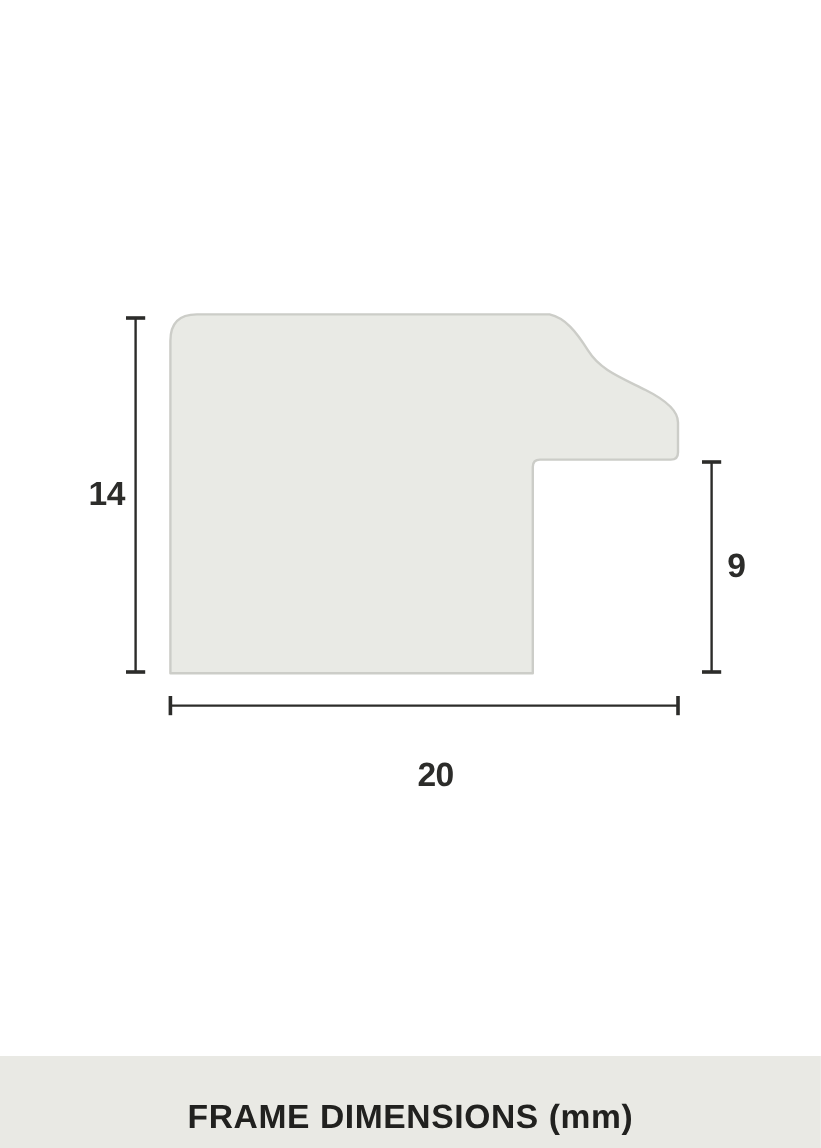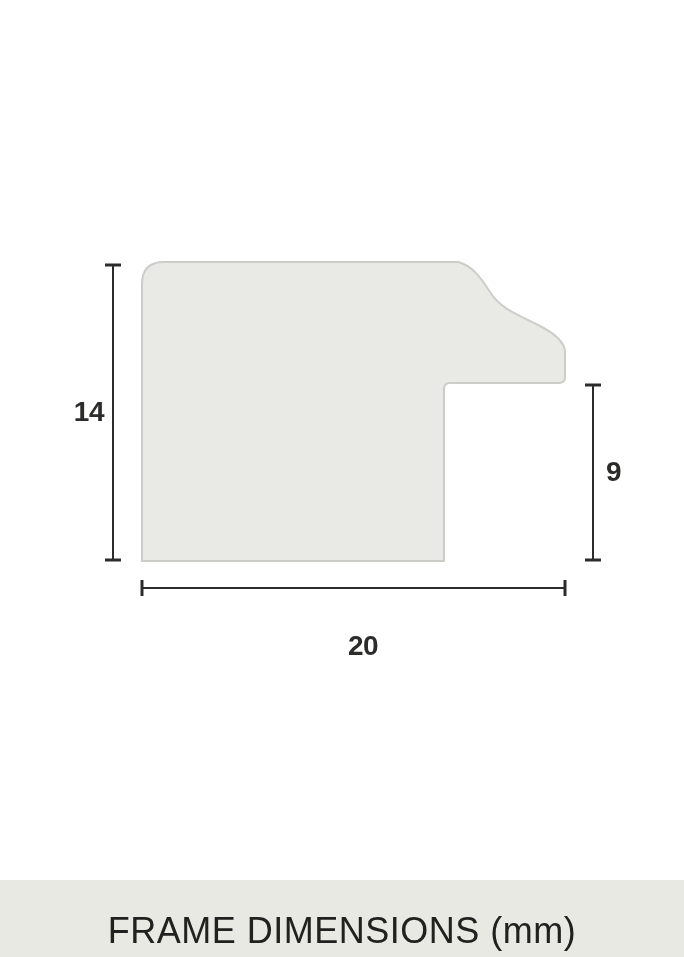--- a/index.html
+++ b/index.html
@@ -41,22 +41,22 @@
   .footer{
     position:absolute;
     left:0; right:0;
     top:880px; bottom:0;
     background:var(--footer-bg);
     display:flex;
     align-items:center;
     justify-content:center;
   }
   .footer-title{
-    font-size:36px;
-    font-weight:400;
+    font-size:28px;
+    font-weight:700;
     letter-spacing:0.5px;
     color:var(--footer-text);
     transform:translateY(12px);
     white-space:nowrap;
   }
 </style>
 </head>
 <body>
 
 <div class="diagram">

